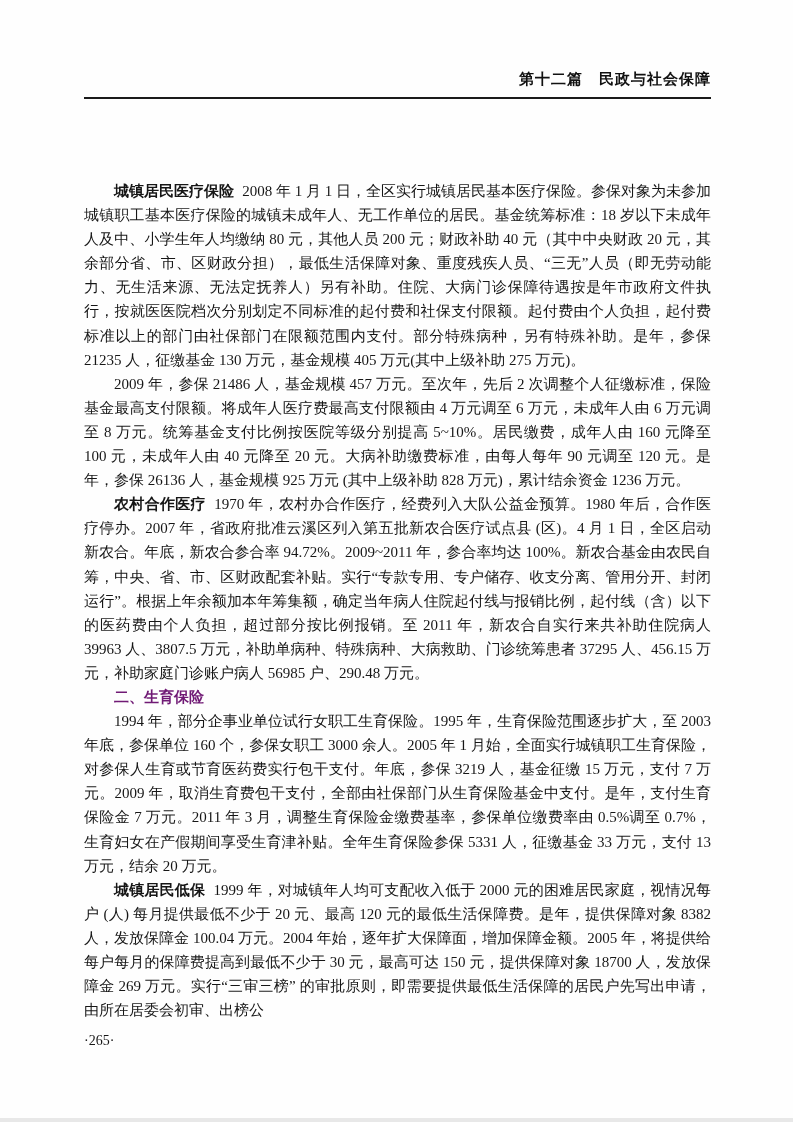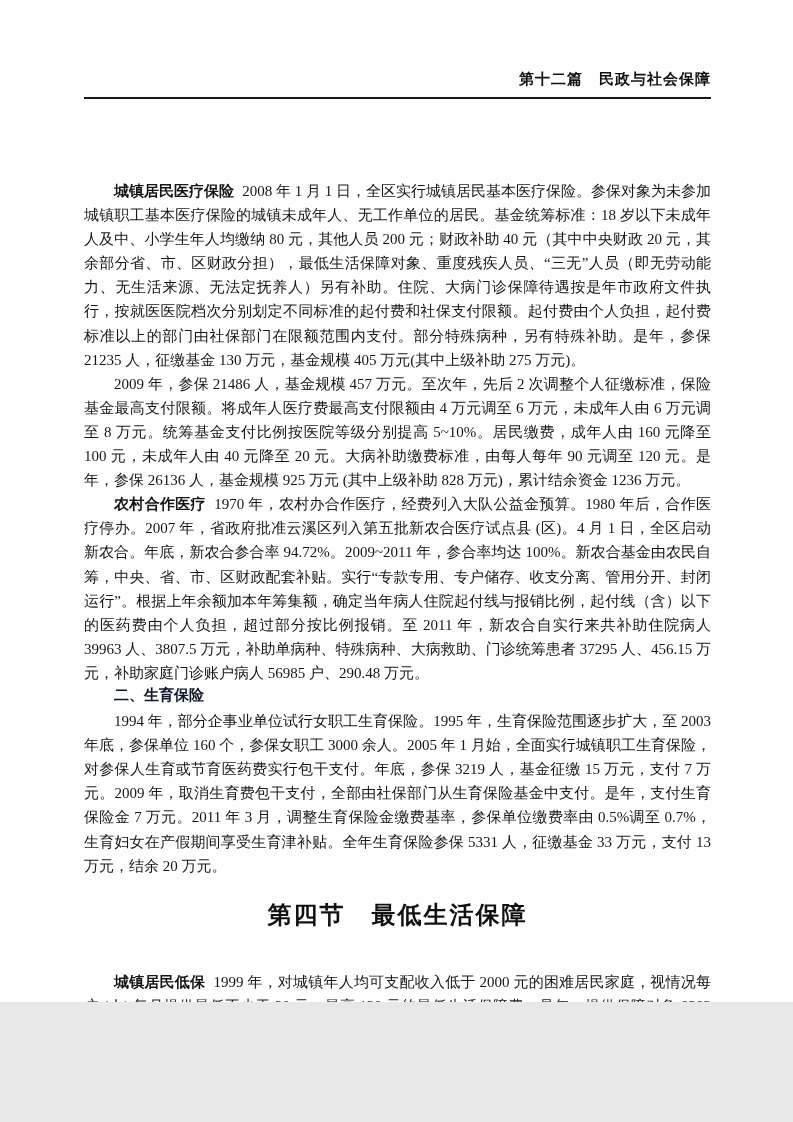--- a/index.html
+++ b/index.html
@@ -4,21 +4,21 @@
 <title>第十二篇 民政与社会保障 · 265</title>
 <style>
   html, body {
     margin: 0;
     padding: 0;
     background: #e8e8e8;
   }
   .page {
     position: relative;
     width: 793px;
-    height: 1002px;
+    height: 1118px;
     margin: 0 auto;
     background: #fefefe;
     overflow: hidden;
     color: #161616;
   }
   .running-header {
     position: absolute;
     top: 70px;
     left: 84px;
     width: 627px;
@@ -53,25 +53,25 @@
     margin: 0;
     text-indent: 2em;
   }
   .para-lead {
     font-weight: 700;
     margin-right: 0.55em;
   }
   .subheading {
     margin: 0;
     text-indent: 2em;
-    font-family: Liberation Mono, monospace;
+    font-family: Liberation Sans, sans-serif;
     font-weight: 700;
     font-size: 15px;
     line-height: 24.1px;
-    color: #0f172a;
+    color: #701a75;
   }
   .section-heading {
     margin: 22px 0 40px 0;
     text-indent: 0;
     text-align: center;
     font-family: "Liberation Sans", "DejaVu Sans", sans-serif;
     font-weight: 700;
     font-size: 24px;
     line-height: 30px;
     letter-spacing: 2px;
@@ -104,21 +104,20 @@
     <p class="para"><b class="para-lead">城镇居民医疗保险</b><span>2008 年 1 月 1 日，全区实行城镇居民基本医疗保险。参保对象为未参加城镇职工基本医疗保险的城镇未成年人、无工作单位的居民。基金统筹标准：18 岁以下未成年人及中、小学生年人均缴纳 80 元，其他人员 200 元；财政补助 40 元（其中中央财政 20 元，其余部分省、市、区财政分担），最低生活保障对象、重度残疾人员、“三无”人员（即无劳动能力、无生活来源、无法定抚养人）另有补助。住院、大病门诊保障待遇按是年市政府文件执行，按就医医院档次分别划定不同标准的起付费和社保支付限额。起付费由个人负担，起付费标准以上的部门由社保部门在限额范围内支付。部分特殊病种，另有特殊补助。是年，参保 21235 人，征缴基金 130 万元，基金规模 405 万元(其中上级补助 275 万元)。</span></p>
 
     <p class="para"><span>2009 年，参保 21486 人，基金规模 457 万元。至次年，先后 2 次调整个人征缴标准，保险基金最高支付限额。将成年人医疗费最高支付限额由 4 万元调至 6 万元，未成年人由 6 万元调至 8 万元。统筹基金支付比例按医院等级分别提高 5~10%。居民缴费，成年人由 160 元降至 100 元，未成年人由 40 元降至 20 元。大病补助缴费标准，由每人每年 90 元调至 120 元。是年，参保 26136 人，基金规模 925 万元 (其中上级补助 828 万元)，累计结余资金 1236 万元。</span></p>
 
     <p class="para"><b class="para-lead">农村合作医疗</b><span>1970 年，农村办合作医疗，经费列入大队公益金预算。1980 年后，合作医疗停办。2007 年，省政府批准云溪区列入第五批新农合医疗试点县 (区)。4 月 1 日，全区启动新农合。年底，新农合参合率 94.72%。2009~2011 年，参合率均达 100%。新农合基金由农民自筹，中央、省、市、区财政配套补贴。实行“专款专用、专户储存、收支分离、管用分开、封闭运行”。根据上年余额加本年筹集额，确定当年病人住院起付线与报销比例，起付线（含）以下的医药费由个人负担，超过部分按比例报销。至 2011 年，新农合自实行来共补助住院病人 39963 人、3807.5 万元，补助单病种、特殊病种、大病救助、门诊统筹患者 37295 人、456.15 万元，补助家庭门诊账户病人 56985 户、290.48 万元。</span></p>
 
     <h3 class="subheading">二、生育保险</h3>
 
     <p class="para"><span>1994 年，部分企事业单位试行女职工生育保险。1995 年，生育保险范围逐步扩大，至 2003 年底，参保单位 160 个，参保女职工 3000 余人。2005 年 1 月始，全面实行城镇职工生育保险，对参保人生育或节育医药费实行包干支付。年底，参保 3219 人，基金征缴 15 万元，支付 7 万元。2009 年，取消生育费包干支付，全部由社保部门从生育保险基金中支付。是年，支付生育保险金 7 万元。2011 年 3 月，调整生育保险金缴费基率，参保单位缴费率由 0.5%调至 0.7%，生育妇女在产假期间享受生育津补贴。全年生育保险参保 5331 人，征缴基金 33 万元，支付 13 万元，结余 20 万元。</span></p>
 
-    <h2 class="section-heading">第四节　最低生活保障</h2>
 
     <p class="para"><b class="para-lead">城镇居民低保</b><span>1999 年，对城镇年人均可支配收入低于 2000 元的困难居民家庭，视情况每户 (人) 每月提供最低不少于 20 元、最高 120 元的最低生活保障费。是年，提供保障对象 8382 人，发放保障金 100.04 万元。2004 年始，逐年扩大保障面，增加保障金额。2005 年，将提供给每户每月的保障费提高到最低不少于 30 元，最高可达 150 元，提供保障对象 18700 人，发放保障金 269 万元。实行“三审三榜” 的审批原则，即需要提供最低生活保障的居民户先写出申请，由所在居委会初审、出榜公</span></p>
 
   </main>
 
   <div class="page-number">·265·</div>
 
 </div>
 
 </body></html>

